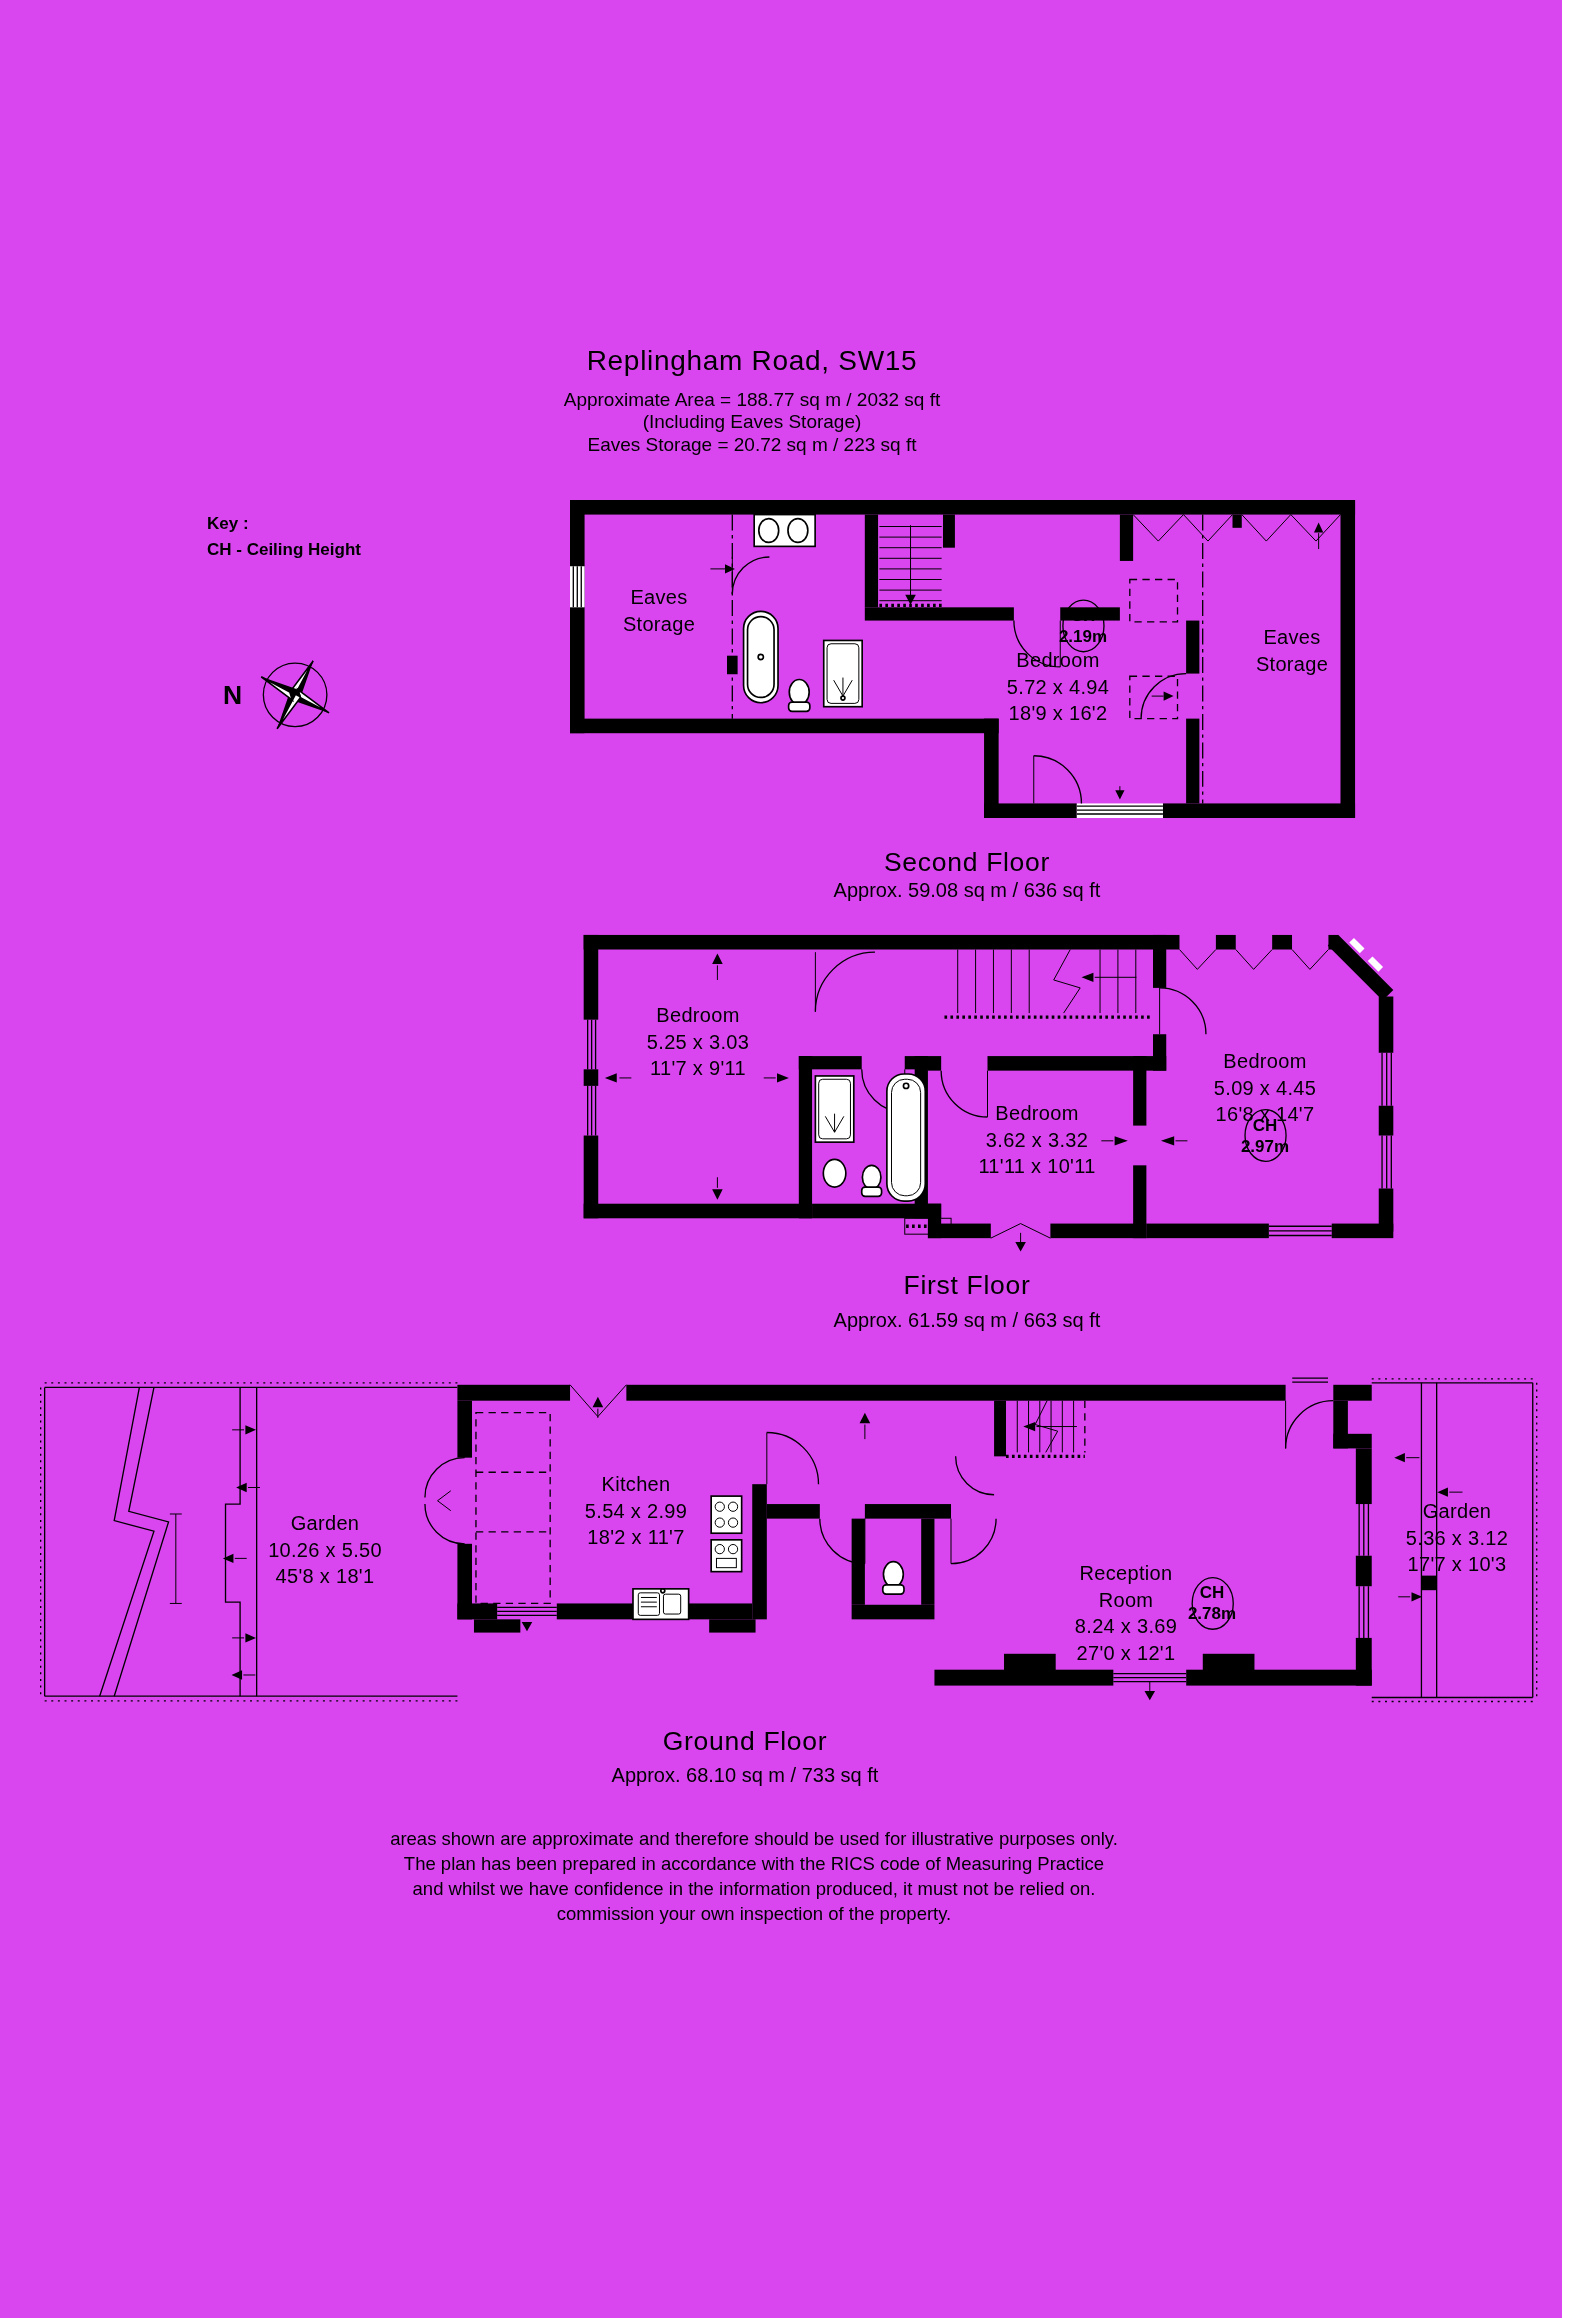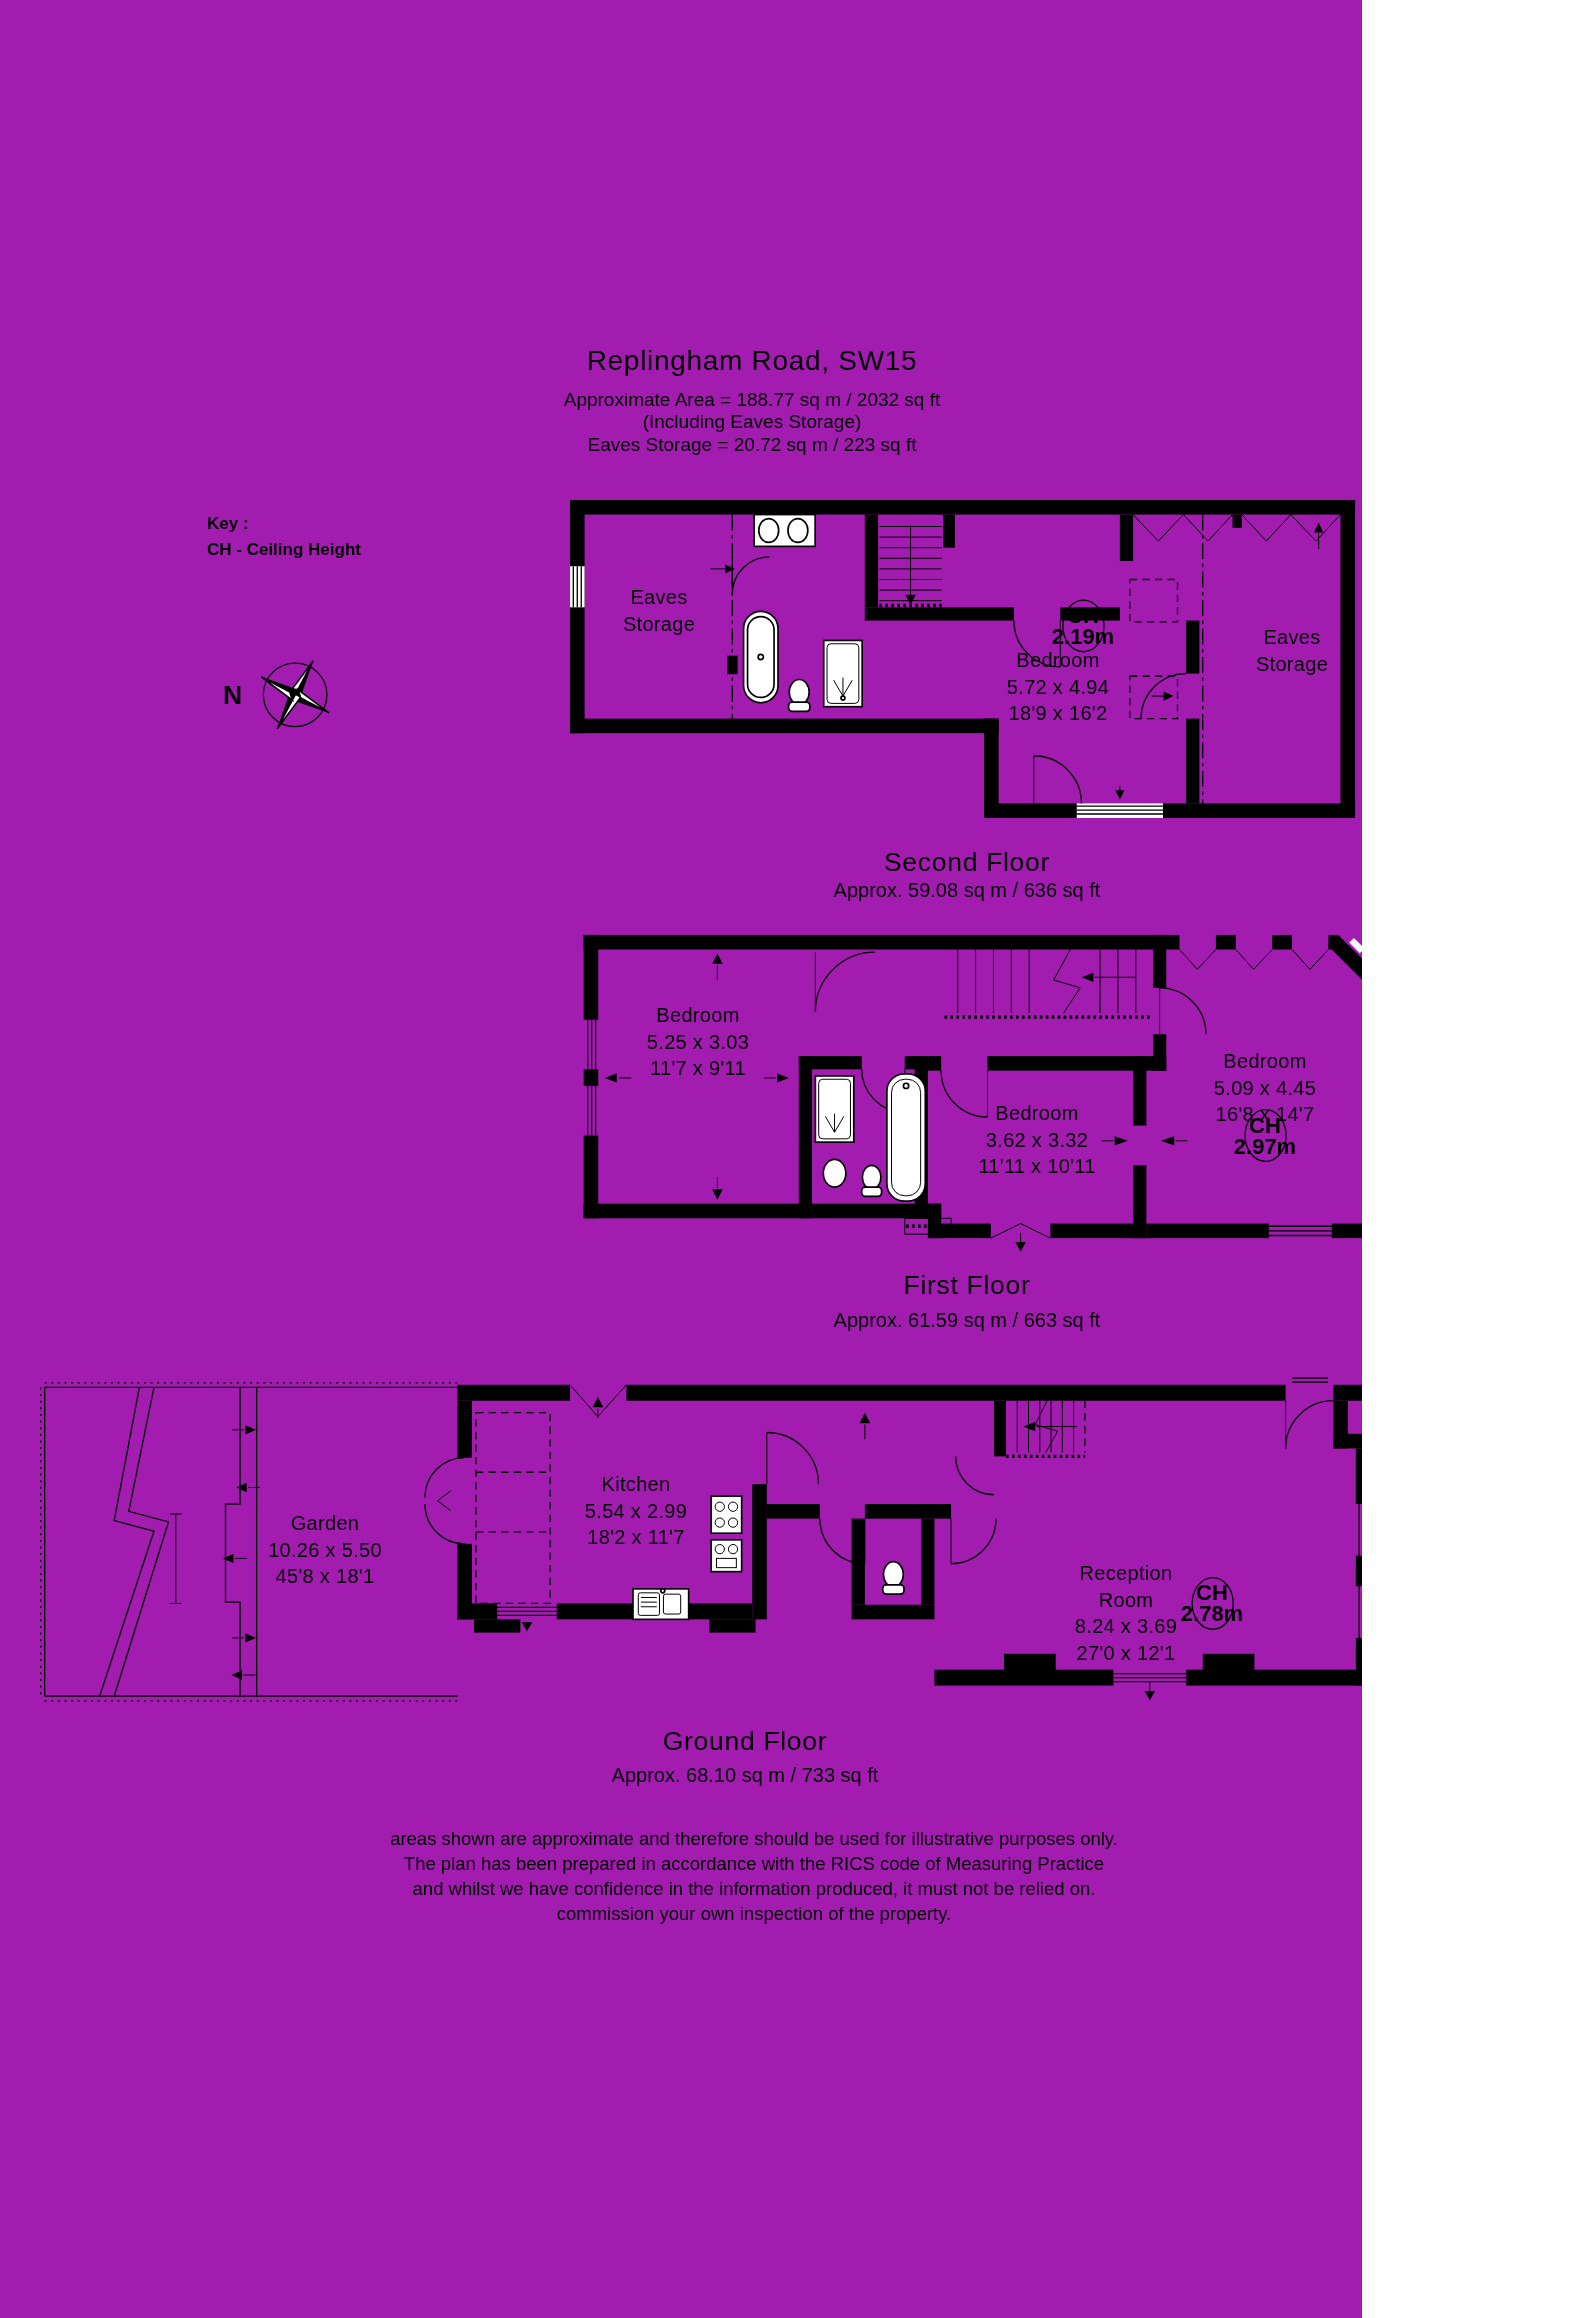--- a/index.html
+++ b/index.html
@@ -1,27 +1,27 @@
 <!DOCTYPE html>
 <html style="font-size:10.6px"><head>
 <meta charset="utf-8">
 <style>
   html,body{margin:0;padding:0;background:#fff;}
-  .page{position:relative;width:1362px;height:2319px;background:#a21caf;
+  .page{position:relative;width:1562px;height:2319px;background:#d946ef;
         font-family:"Liberation Sans",sans-serif;color:#000;overflow:hidden;}
   .abs{position:absolute;}
   .ctr{transform:translateX(-50%);text-align:center;white-space:nowrap;}
   .title{font-size:28px;line-height:34px;letter-spacing:0.7px;}
   .subline{font-size:19px;line-height:22.5px;}
   .keytxt{font-size:17px;line-height:25px;font-weight:bold;}
   .nletter{font-size:26.5px;font-weight:bold;}
   .floor-caption{font-size:26.5px;line-height:30.5px;letter-spacing:0.7px;}
   .floor-area{font-size:20px;line-height:26.5px;}
   .room-label{font-size:20px;line-height:26.5px;letter-spacing:0.3px;}
-  .ch-label{font-size:22px;line-height:21px;font-weight:bold;}
+  .ch-label{font-size:17px;line-height:21px;font-weight:bold;}
   .disclaimer{font-size:18.5px;line-height:25px;}
   svg{position:absolute;overflow:visible;}
   .w{fill:#000;stroke:none;}
   .ln{fill:none;stroke:#000;stroke-width:2;}
   .ln15{fill:none;stroke:#000;stroke-width:1.5;}
   .dash{fill:none;stroke:#000;stroke-width:2;stroke-dasharray:11 8;}
   .dashdot{fill:none;stroke:#000;stroke-width:2;stroke-dasharray:24 7 5 7;}
   .hatchln{fill:none;stroke:#000;stroke-width:2;stroke-dasharray:3 7;}
   .hatch4{fill:none;stroke:#000;stroke-width:5;stroke-dasharray:4 5;}
   .fx{fill:#fff;stroke:#000;stroke-width:2.5;}

